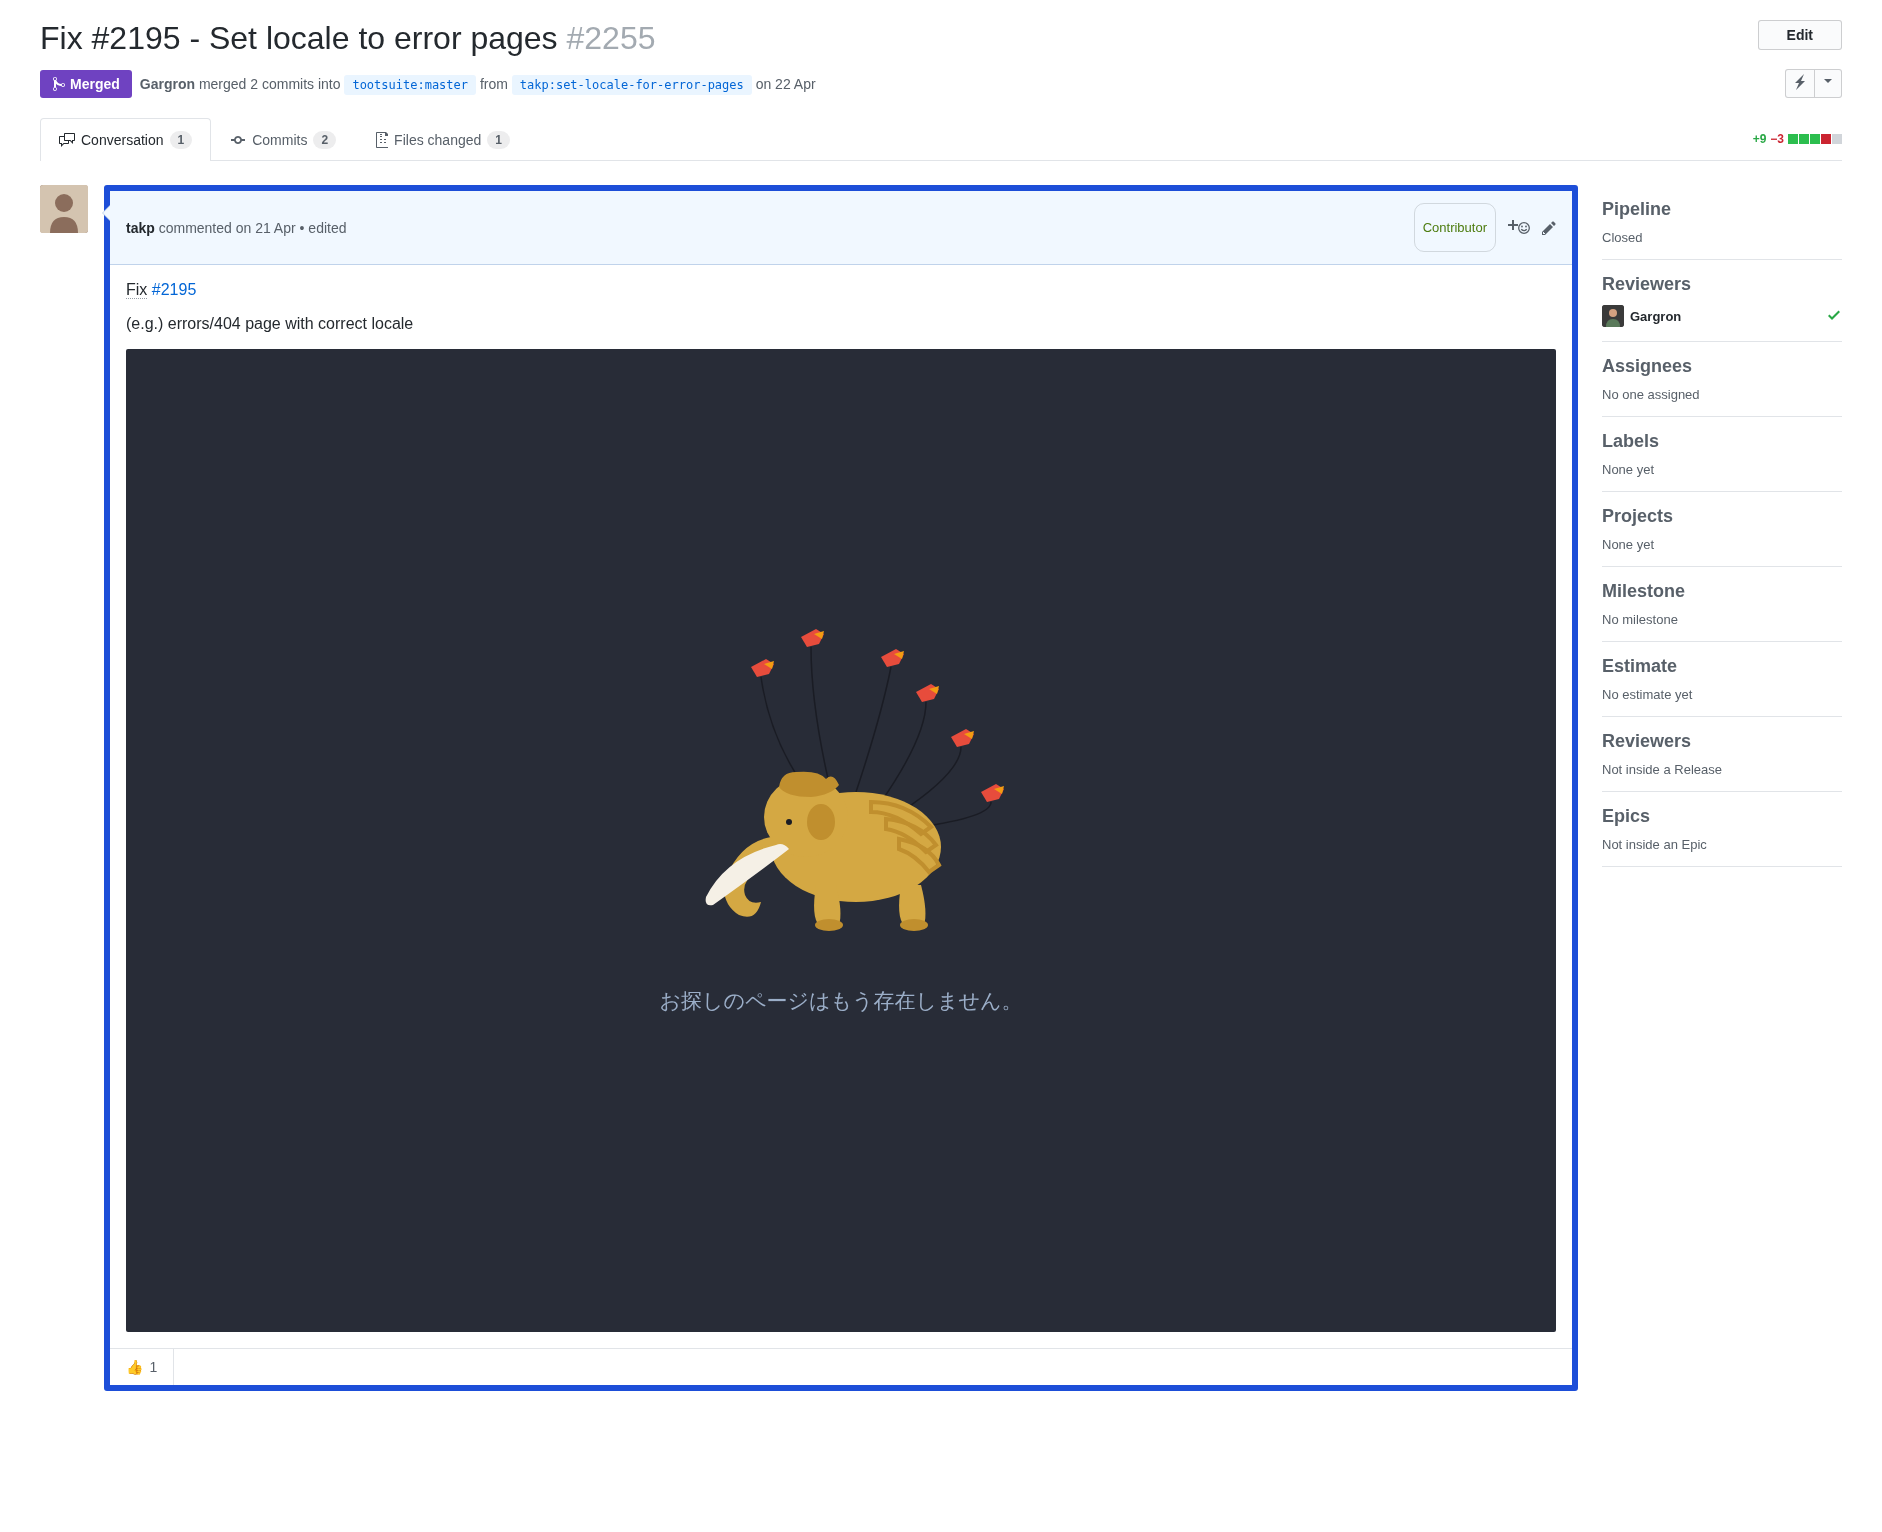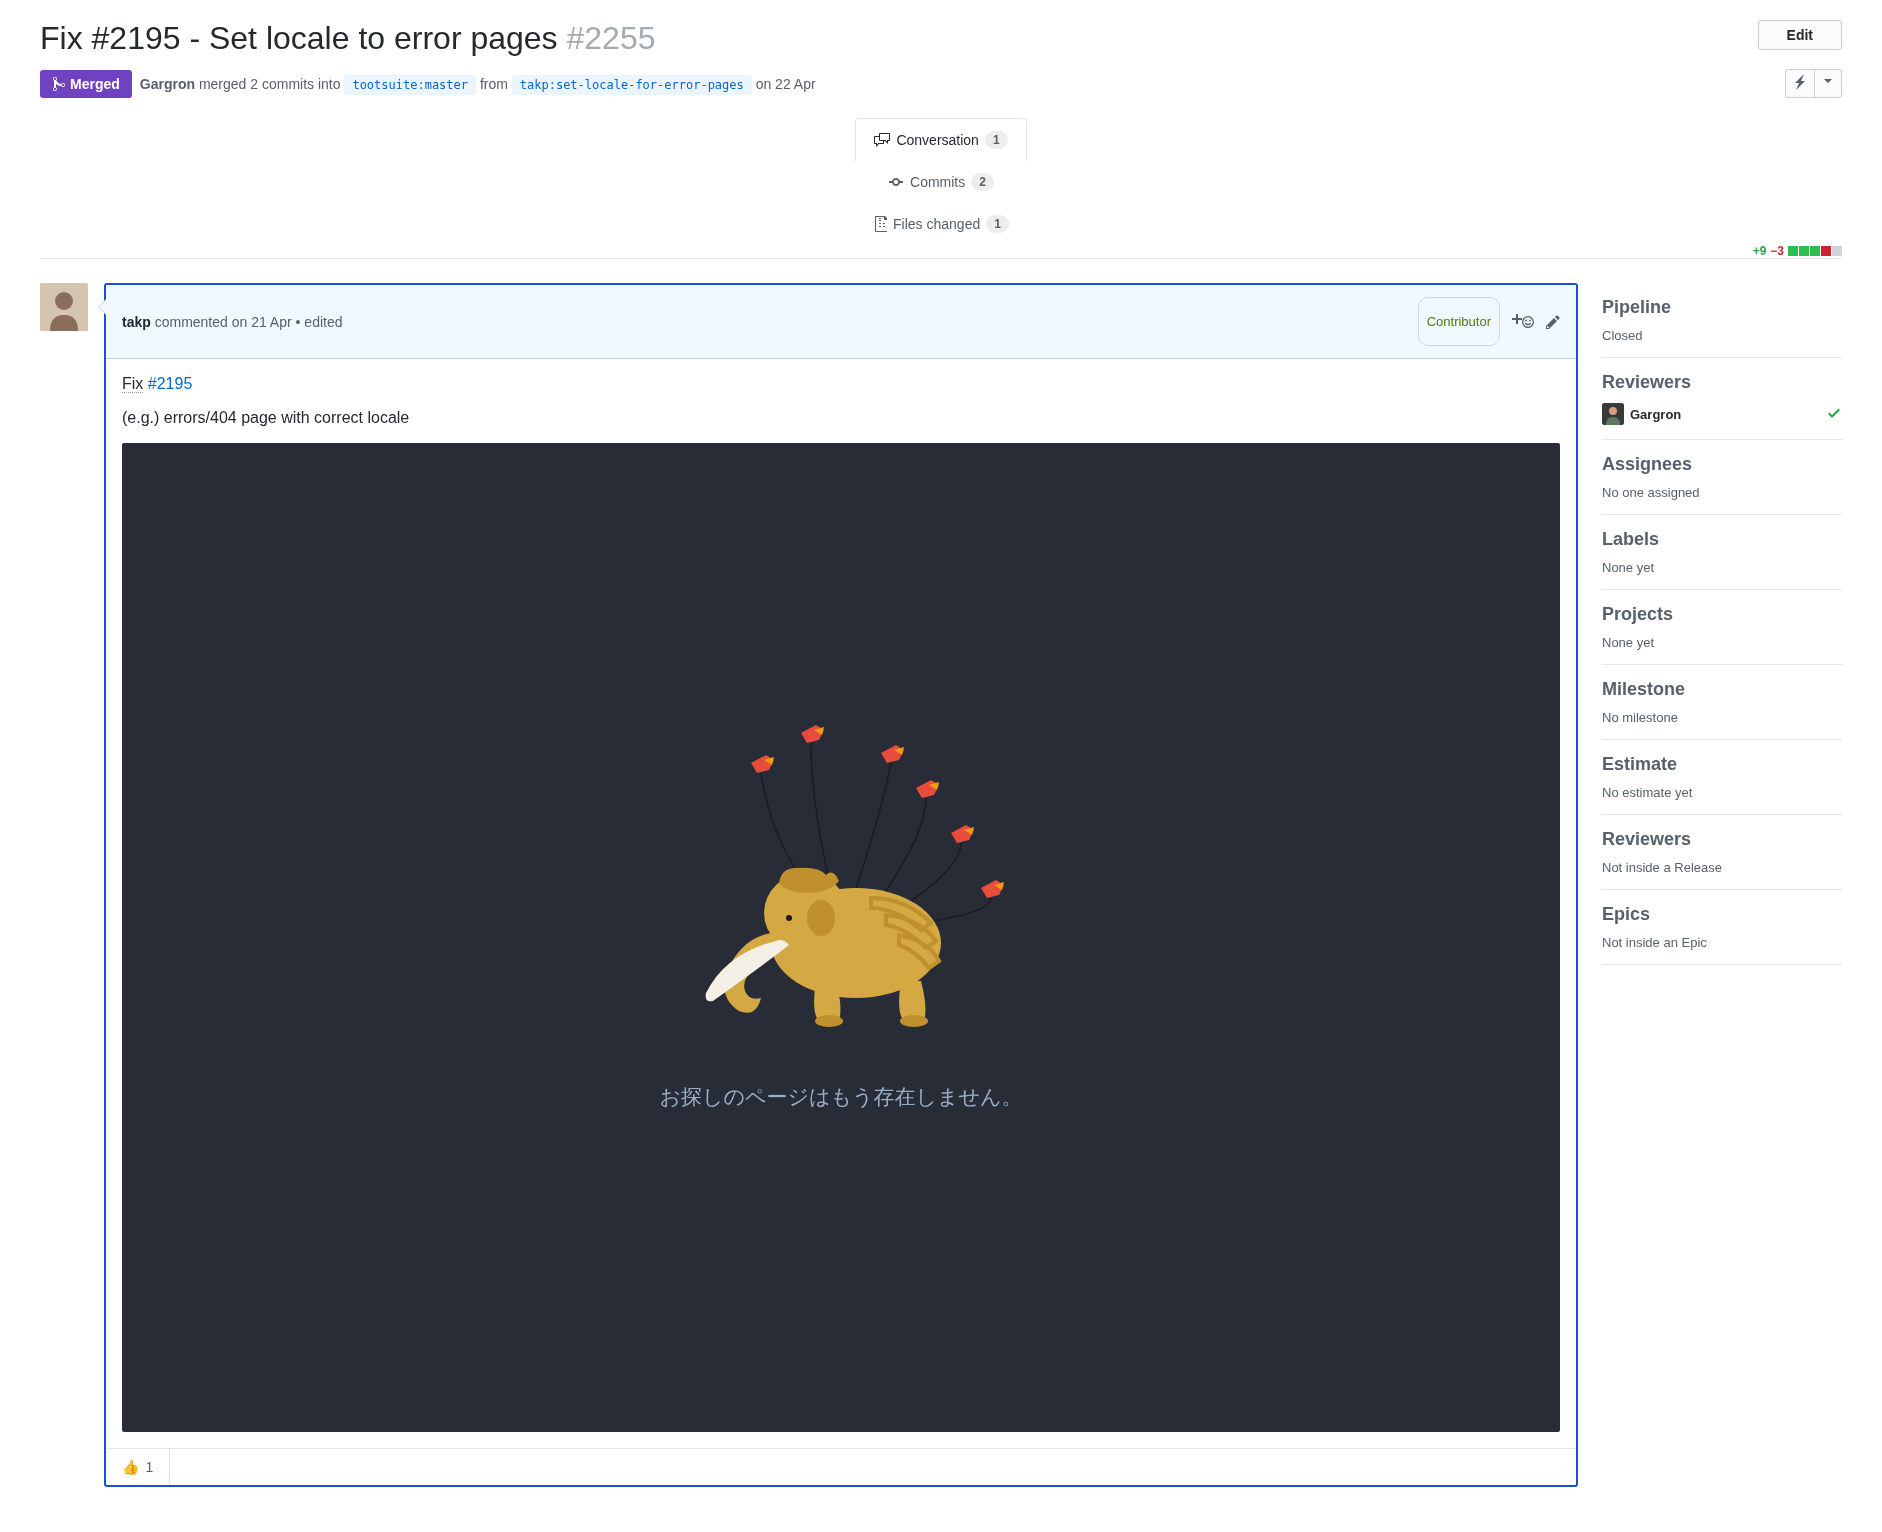--- a/index.html
+++ b/index.html
@@ -11,39 +11,39 @@
 .subheader { display: flex; align-items: center; justify-content: space-between; margin-bottom: 20px; }
 .subheader-left { display: flex; align-items: center; gap: 8px; flex-wrap: wrap; }
 .state-badge { background: #6f42c1; color: #fff; border-radius: 3px; padding: 6px 12px; font-size: 14px; font-weight: 600; display: inline-flex; align-items: center; gap: 4px; }
 .merge-info { color: #586069; font-size: 14px; }
 .merge-info .author { font-weight: 600; color: #586069; }
 .branch-tag { font-family: SFMono-Regular, Consolas, monospace; font-size: 12px; background: #eaf5ff; color: #0366d6; padding: 3px 8px; border-radius: 3px; }
 .notif-btn-group { display: flex; }
 .notif-btn { background: #fafbfc; border: 1px solid rgba(27,31,35,0.2); color: #586069; padding: 4px 9px; cursor: pointer; }
 .notif-btn:first-child { border-radius: 3px 0 0 3px; }
 .notif-btn:last-child { border-radius: 0 3px 3px 0; border-left: none; }
-.tabnav { display: flex; align-items: center; border-bottom: 1px solid #e1e4e8; margin-bottom: 24px; flex-direction: column; }
+.tabnav { display: flex; align-items: center; border-bottom: 1px solid #e1e4e8; margin-bottom: 24px; }
 .tab { display: flex; align-items: center; gap: 6px; padding: 12px 18px; color: #586069; cursor: pointer; border: 1px solid transparent; border-bottom: none; margin-bottom: -1px; }
 .tab.selected { background: #fff; border-color: #e1e4e8; border-radius: 4px 4px 0 0; color: #24292e; }
 .tab .icon { fill: #586069; }
 .tab.selected .icon { fill: #24292e; }
 .counter { background: rgba(27,31,35,0.08); border-radius: 20px; padding: 2px 8px; font-size: 12px; color: #586069; font-weight: 600; }
 .diffstat { margin-left: auto; display: flex; align-items: center; gap: 4px; font-size: 12px; }
 .additions { color: #28a745; font-weight: 600; }
 .deletions { color: #cb2431; font-weight: 600; }
 .diff-blocks { display: flex; gap: 1px; }
 .diff-block { width: 10px; height: 10px; }
 .block-add { background: #2cbe4e; }
 .block-del { background: #cb2431; }
 .block-neutral { background: #d1d5da; }
 .content { display: flex; gap: 24px; }
 .main-col { flex: 1; min-width: 0; display: flex; gap: 16px; align-items: flex-start; }
 .avatar { width: 48px; height: 48px; border-radius: 3px; background: linear-gradient(135deg, #8b6d5c 0%, #c9b09a 50%, #8b6d5c 100%); flex-shrink: 0; position: relative; overflow: hidden; }
 .avatar svg, .avatar-sm svg { width: 100%; height: 100%; }
-.comment-box { flex: 1; border: 2px solid #1d4ed8; border-radius: 3px; position: relative; }
+.comment-box { flex: 1; border: 6px solid #1d4ed8; border-radius: 3px; position: relative; }
 .comment-box::before { content: ""; position: absolute; top: 14px; left: -8px; width: 0; height: 0; border-top: 8px solid transparent; border-bottom: 8px solid transparent; border-right: 8px solid #c0d3eb; }
 .comment-box::after { content: ""; position: absolute; top: 15px; left: -7px; width: 0; height: 0; border-top: 7px solid transparent; border-bottom: 7px solid transparent; border-right: 7px solid #f1f8ff; }
 .comment-header { background: #f1f8ff; padding: 12px 16px; display: flex; align-items: center; border-bottom: 1px solid #c0d3eb; }
 .comment-header-left { color: #586069; }
 .comment-header-left .author { font-weight: 600; color: #24292e; }
 .comment-header-right { margin-left: auto; display: flex; align-items: center; gap: 12px; }
 .badge-contributor { border: 1px solid rgba(27,31,35,0.15); border-radius: 10px; padding: 16px 8px; font-size: 13px; color: #4d7c0f; }
 .icon-btn { color: #586069; cursor: pointer; display: flex; align-items: center; }
 .comment-body { padding: 16px; }
 .body-text { font-size: 16px; color: #24292e; margin-bottom: 16px; }

